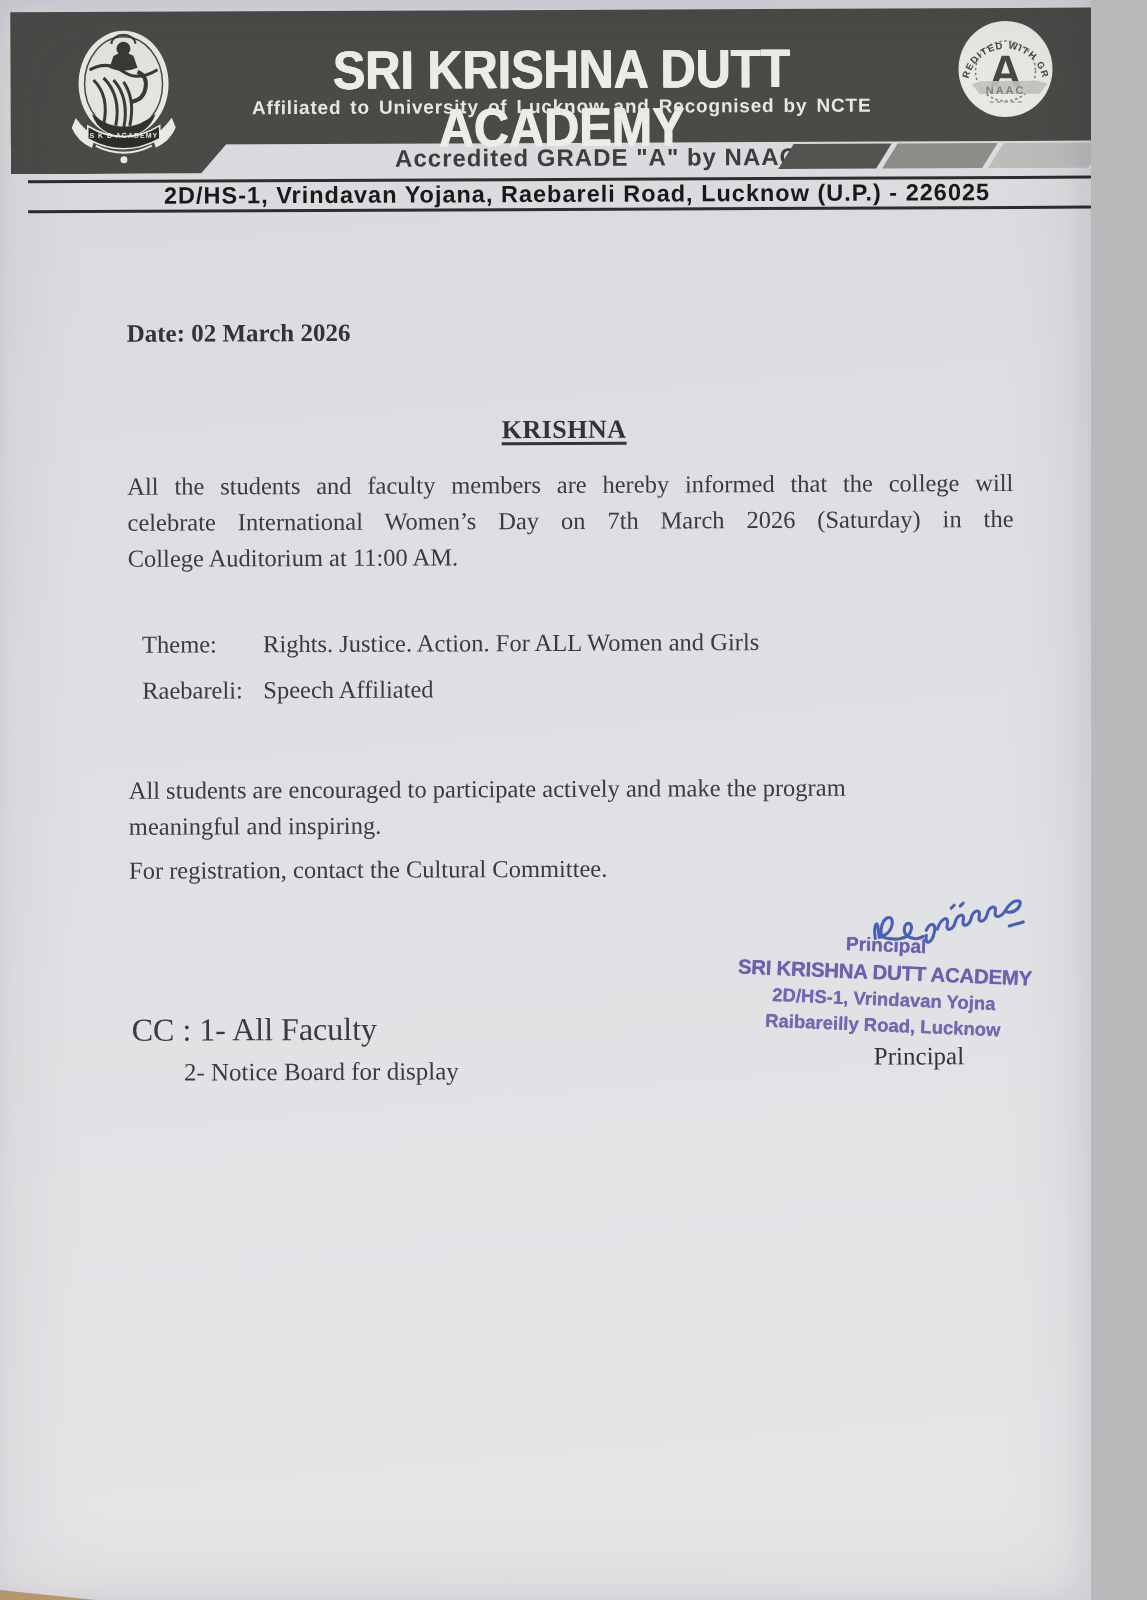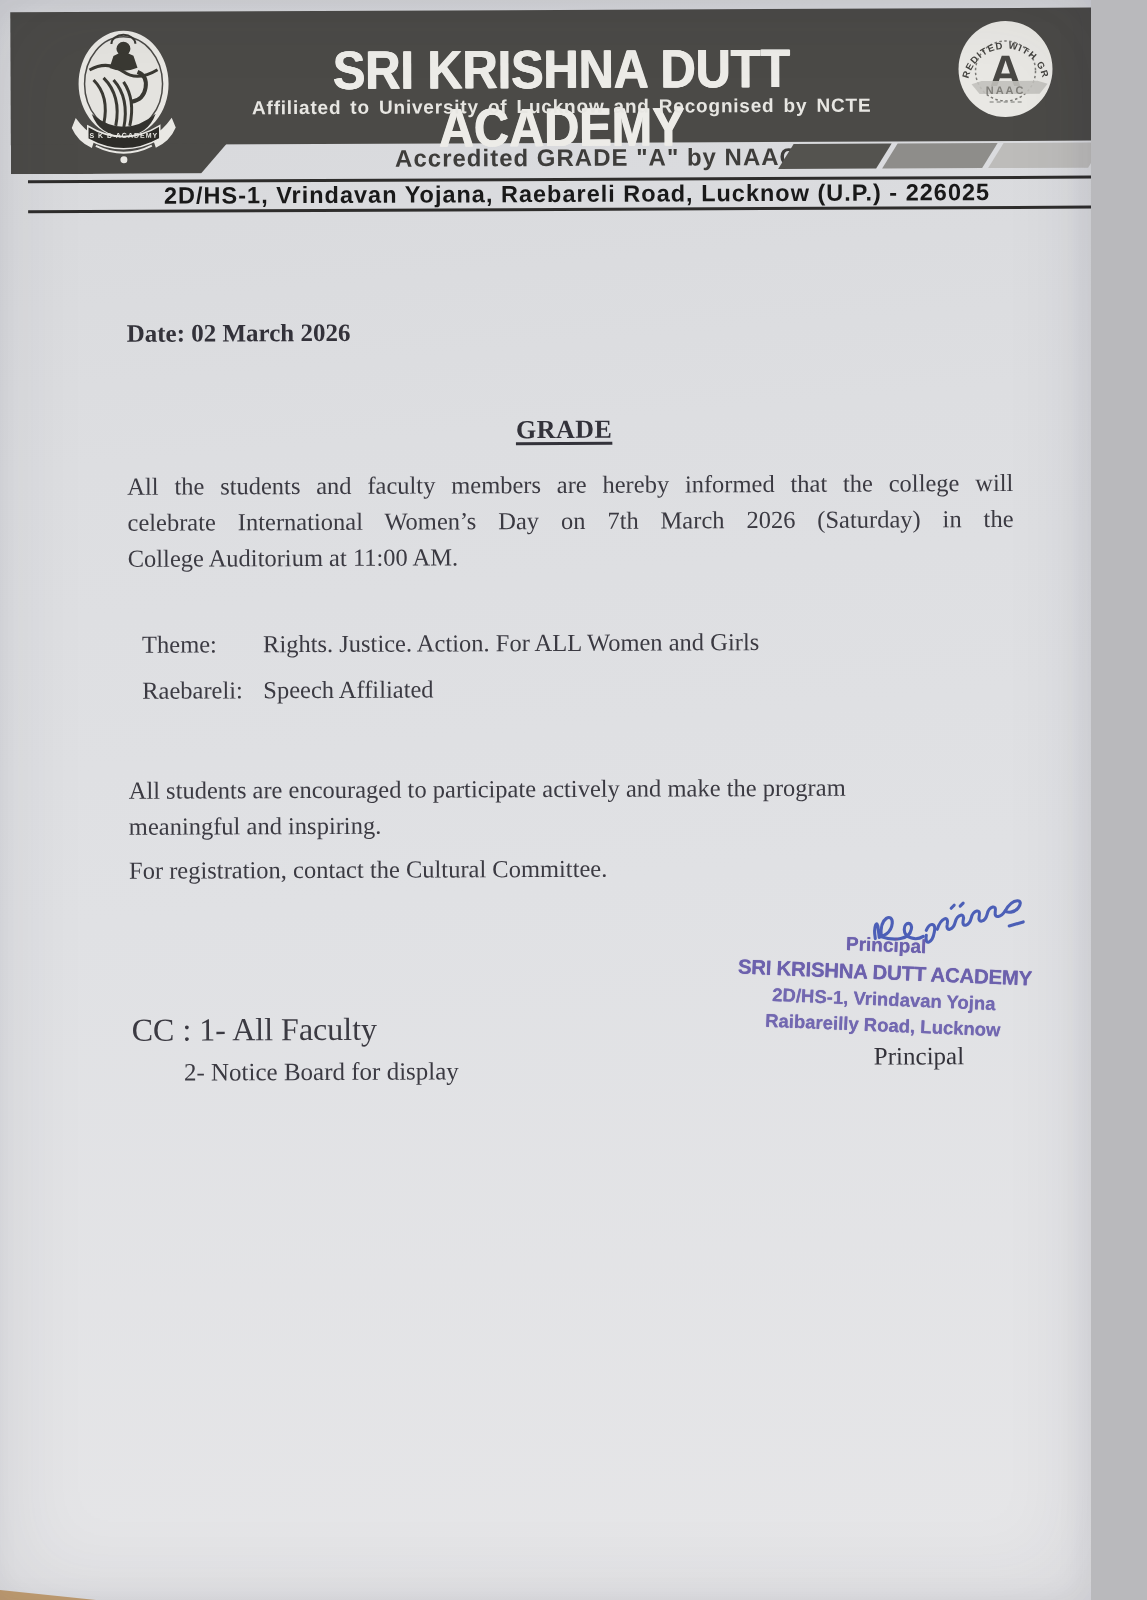--- a/index.html
+++ b/index.html
@@ -126,21 +126,21 @@
     <div class="stripe s2"></div>
     <div class="stripe s3"></div>
 
     <div class="rule-top"></div>
     <div class="address">2D/HS-1, Vrindavan Yojana, Raebareli Road, Lucknow (U.P.) - 226025</div>
     <div class="rule-bot"></div>
 
     <div class="dateline">Date: 02 March 2026</div>
 
     <div class="notice">
-      <span>GRADE</span>
+      <span>KRISHNA</span>
     </div>
 
     <div class="par p1">
       <div class="jline">All the students and faculty members are hereby informed that the college will</div>
       <div class="jline">celebrate International Women’s Day on 7th March 2026 (Saturday) in the</div>
       <div>College Auditorium at 11:00 AM.</div>
     </div>
 
     <div class="row-label" style="top:629px">Theme:</div>
     <div class="row-value" style="top:629px">Rights. Justice. Action. For ALL Women and Girls</div>

